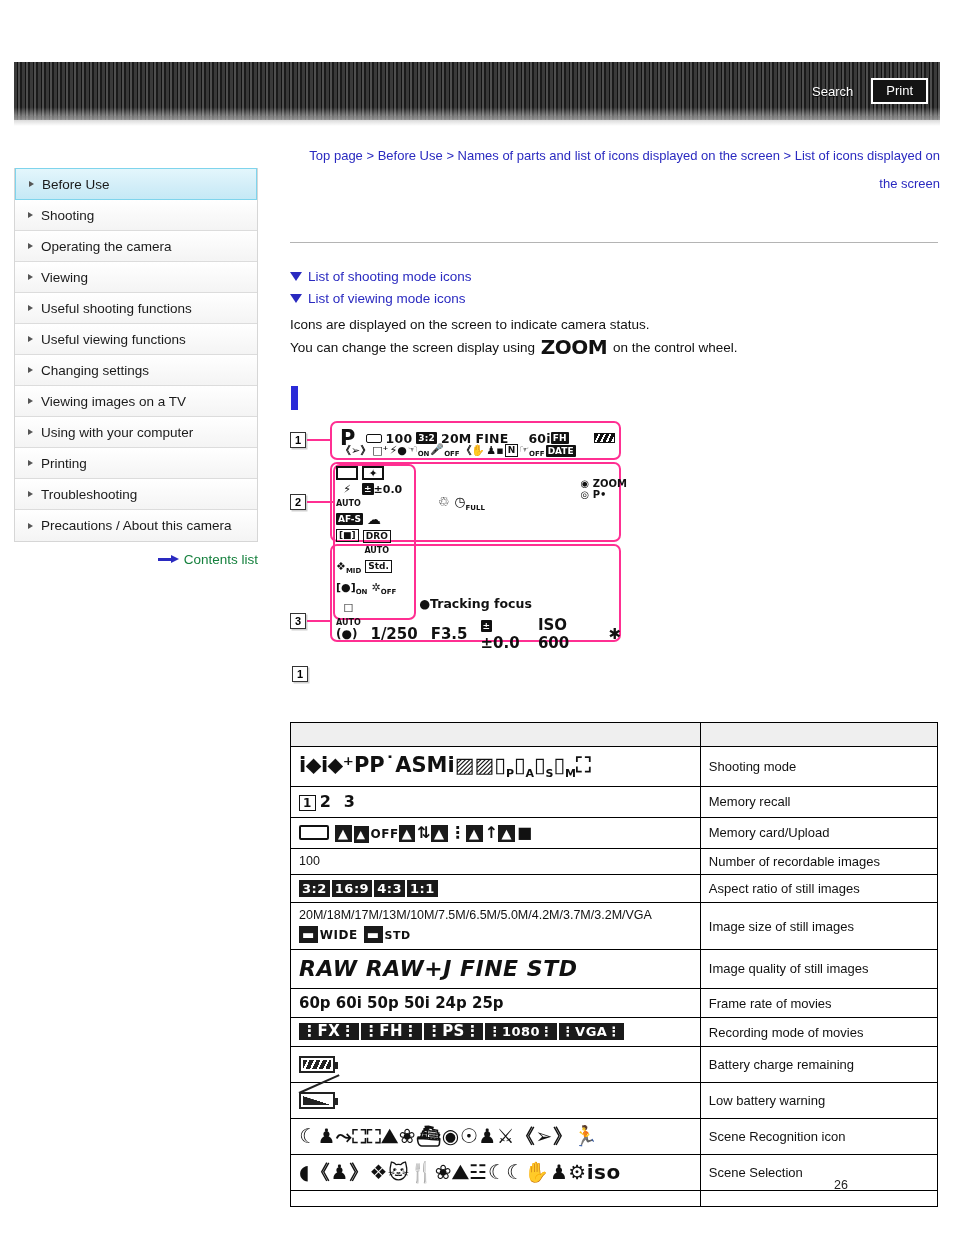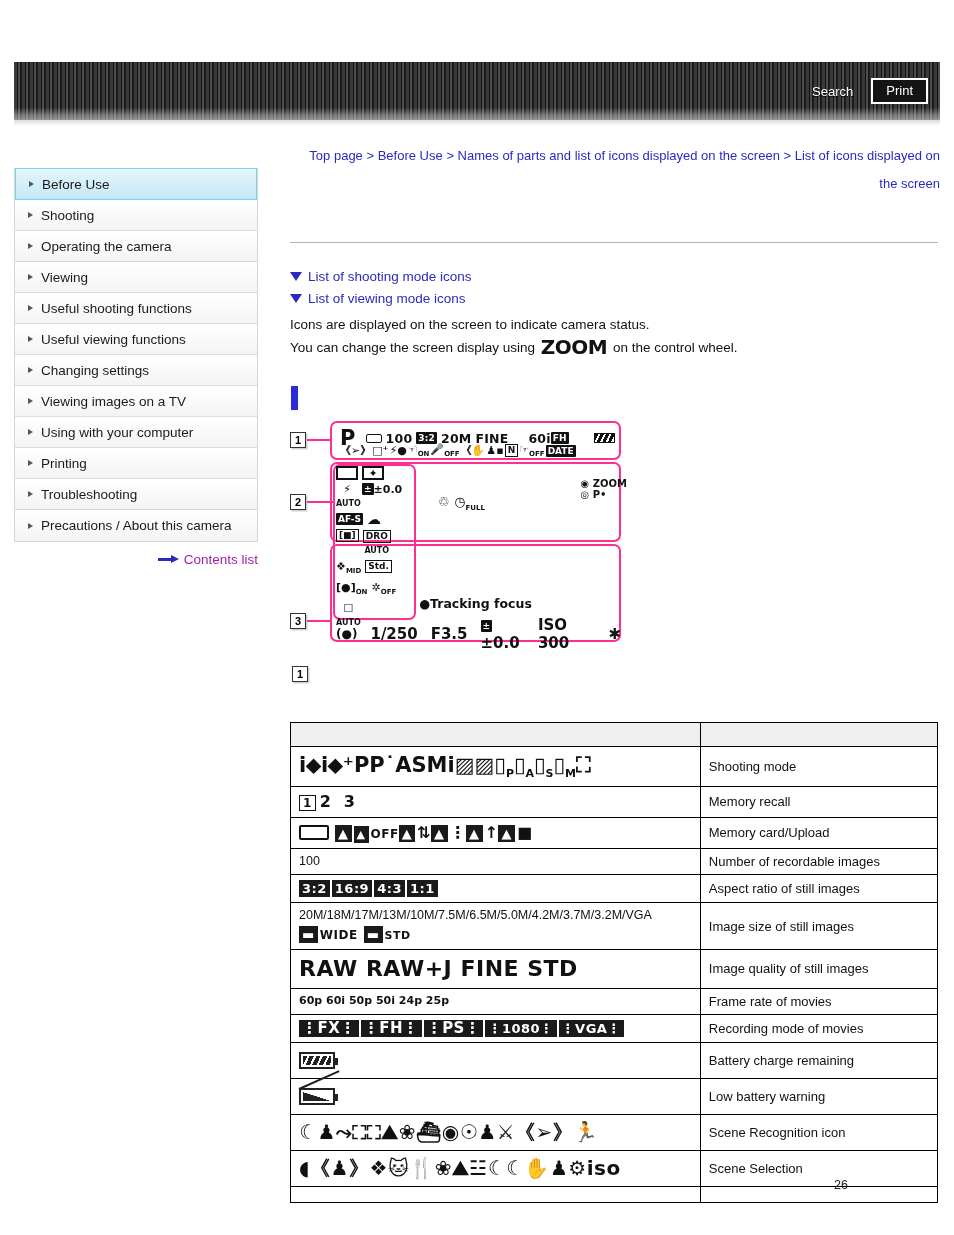--- a/index.html
+++ b/index.html
@@ -124,21 +124,21 @@
     width:14px; height:3px; background:#2a2ac0;
   }
   #contents-arrow::after {
     content:""; position:absolute; left:13px; top:0;
     width:0;height:0;
     border-left:8px solid #2a2ac0;
     border-top:4.5px solid transparent;
     border-bottom:4.5px solid transparent;
   }
   #contents-list-link {
-    color: #a21caf; font-size: 13.5px; text-decoration: none; cursor: pointer;
+    color: #15803d; font-size: 13.5px; text-decoration: none; cursor: pointer;
   }
 
   
   #main {
     position: absolute;
     left: 290px; top: 242px;
     width: 650px;
   }
   #rule { height: 1px; background: #b4b4b4; width: 648px; margin-bottom: 26px; }
 
@@ -492,21 +492,21 @@
 
     <div id="d-track" class="camfont">
       ●<span>Tracking focus</span>
     </div>
 
     <div id="d-bottom" class="camfont">
       <span style="font-size:12px;">(●)</span>
       <span>1/250</span>
       <span>F3.5</span>
       <span><span class="chip">±</span><span>±0.0</span></span>
-      <span>ISO 300</span>
+      <span>ISO 600</span>
       <span>✱</span>
     </div>
   </div>
 
   <div class="marker" id="marker-1b">1</div>
 
   <table id="icon-table">
     <tbody>
         <tr class="head">
       <td class="c1"></td>
@@ -548,26 +548,26 @@
         <div class="plain">20M/18M/17M/13M/10M/7.5M/6.5M/5.0M/4.2M/3.7M/3.2M/VGA</div>
         <div class="iconcell med" style="margin-top:2px;">
           <span class="invchip">▬</span><span style="font-size:12px">WIDE</span>
           <span class="invchip">▬</span><span style="font-size:11px">STD</span>
         </div>
       </td>
       <td class="c2">Image size of still images</td>
     </tr>
 
     <tr>
-      <td class="c1 iconcell" style="font-size:22px;">RAW RAW+J FINE STD</td>
+      <td class="c1 iconcell" style="font-size:22px;font-style:italic;">RAW RAW+J FINE STD</td>
       <td class="c2">Image quality of still images</td>
     </tr>
 
     <tr>
-      <td class="c1 iconcell" style="font-size:11px;letter-spacing:0;">60p 60i 50p 50i 24p 25p</td>
+      <td class="c1 iconcell" style="font-size:15px;letter-spacing:0;">60p 60i 50p 50i 24p 25p</td>
       <td class="c2">Frame rate of movies</td>
     </tr>
 
     <tr>
       <td class="c1 iconcell">
         <span class="invchip" style="font-size:15px;">⋮FX⋮</span><span class="invchip" style="font-size:15px;">⋮FH⋮</span><span class="invchip" style="font-size:15px;">⋮PS⋮</span><span class="invchip" style="font-size:13px;">⋮1080⋮</span><span class="invchip" style="font-size:13px;">⋮VGA⋮</span>
       </td>
       <td class="c2">Recording mode of movies</td>
     </tr>
 

